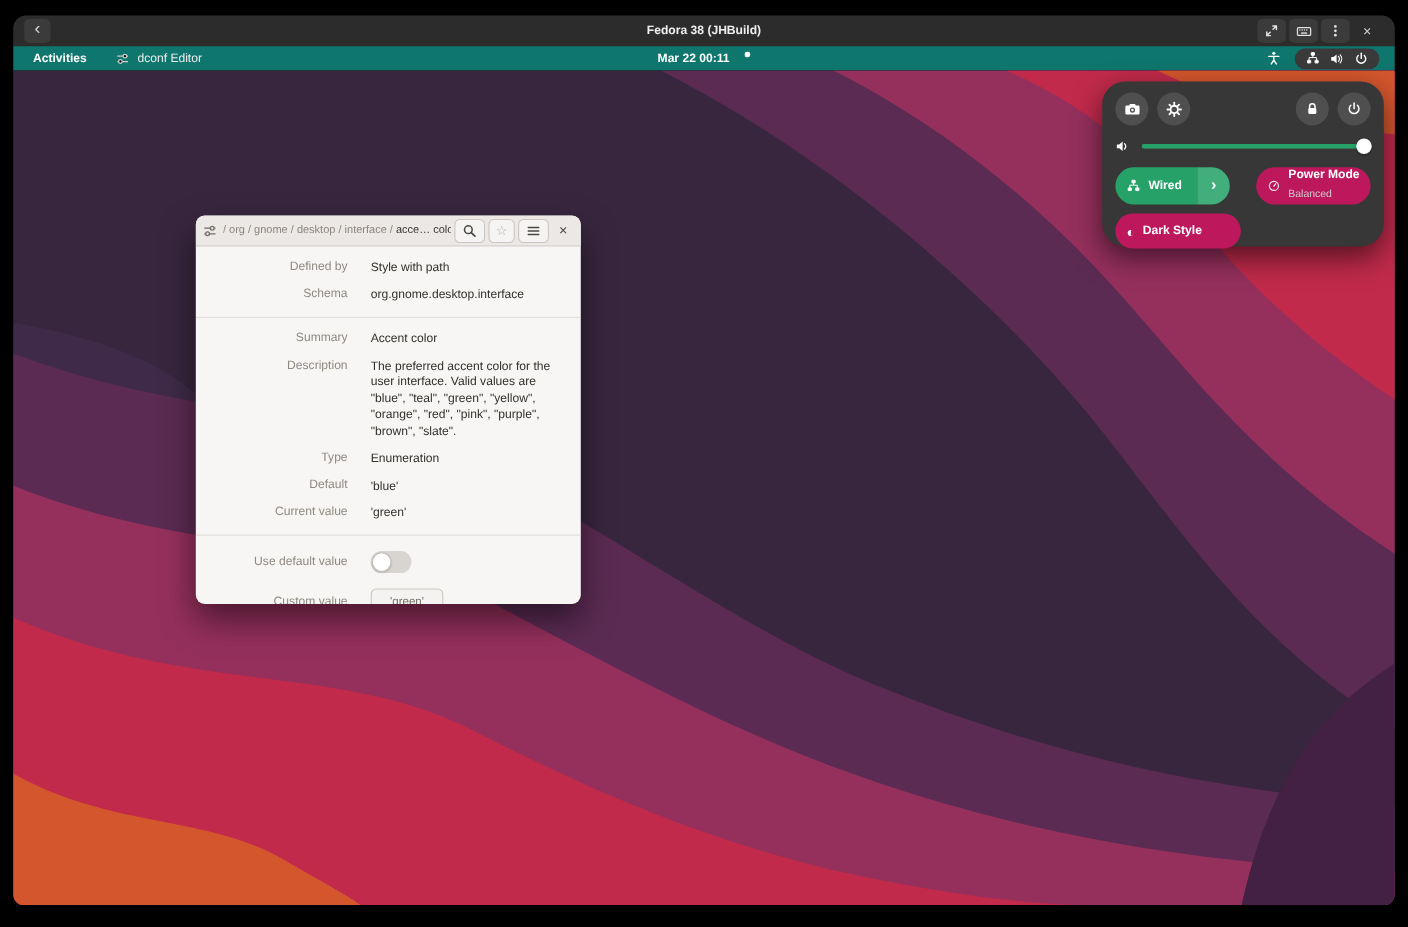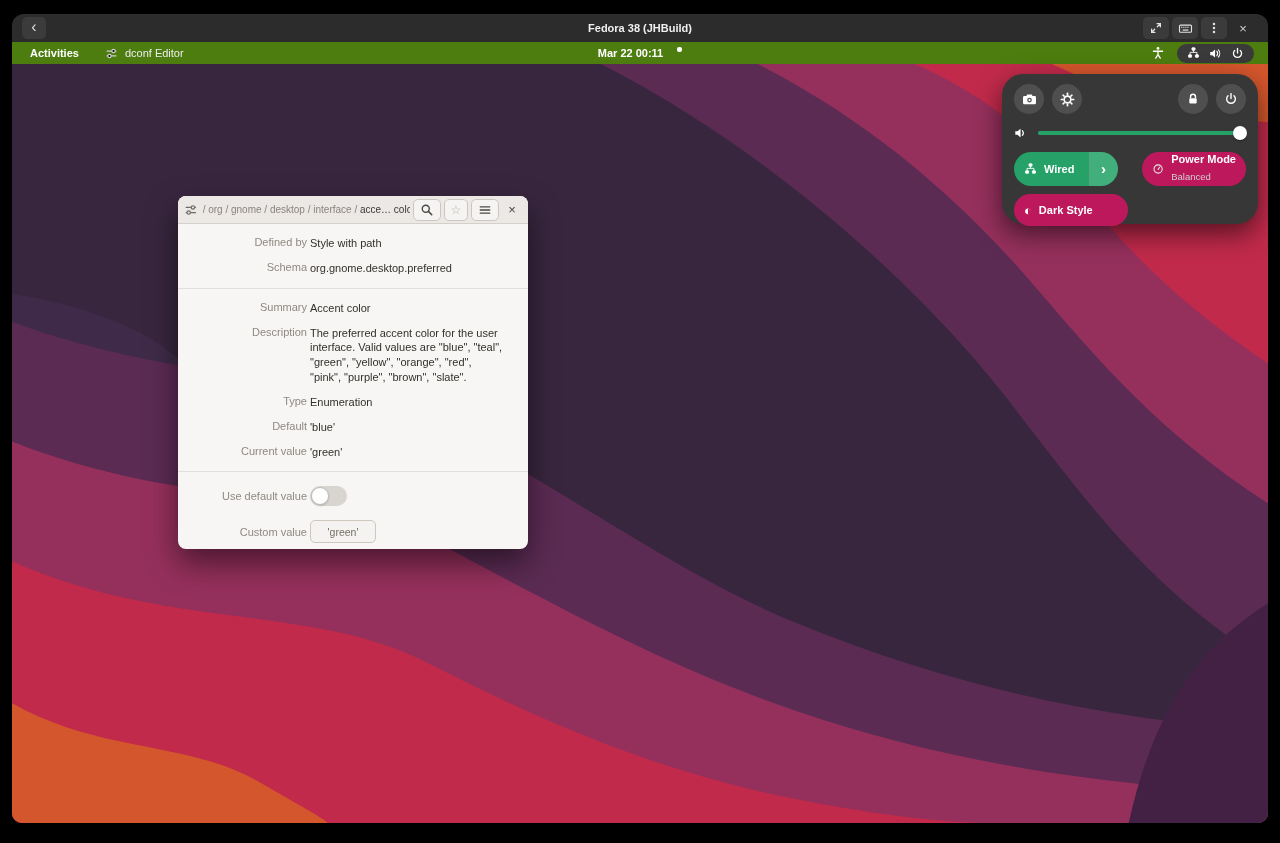--- a/index.html
+++ b/index.html
@@ -17,21 +17,21 @@
     display:flex; align-items:center; }
   .vm-title { position:absolute; left:0; right:0; text-align:center; color:#efefef; font-size:11px; font-weight:700; pointer-events:none; }
   .tb-btn { width:26px; height:22px; border-radius:5px; background:#3b3b3b; display:flex; align-items:center; justify-content:center; }
   .tb-btn.flat { background:transparent; }
   .vm-back { margin-left:10px; width:24px; }
   .vm-back span { color:#d8d8d8; font-size:16px; line-height:1; margin-top:-2px; }
   .tb-right { margin-left:auto; display:flex; align-items:center; gap:3px; padding-right:12px; }
   .vm-close span { color:#cfcfcf; font-size:13px; }
 
   
-  .gnome-bar { position:absolute; left:0; top:28px; right:0; height:22px; background:#4d7c0f;
+  .gnome-bar { position:absolute; left:0; top:28px; right:0; height:22px; background:#0f766e;
     display:flex; align-items:center; color:#fff; font-size:11px; }
   .gb-left { display:flex; align-items:center; gap:26px; padding-left:18px; }
   .activities { font-weight:700; }
   .app-menu { display:flex; align-items:center; gap:7px; color:#ededed; }
   .gb-clock { position:absolute; left:0; right:0; display:flex; justify-content:center; align-items:flex-start; gap:14px; font-weight:700; pointer-events:none; }
   .media-dot { width:5px; height:5px; border-radius:2px; background:#fff; }
   .gb-right { margin-left:auto; display:flex; align-items:center; gap:12px; padding-right:14px; }
   .status-pill { display:flex; align-items:center; gap:9px; background:#3a3a3a; border-radius:10px; height:19px; padding:0 10px; }
 
   
@@ -74,21 +74,21 @@
   .hd-btn { height:22px; border-radius:5px; background:#f6f4f2; border:1px solid #cdc7c0;
     display:flex; align-items:center; justify-content:center; }
   .hd-btn.search { width:28px; }
   .hd-btn.star { width:24px; color:#b3ada5; font-size:12px; }
   .hd-btn.menu { width:28px; }
   .hd-btn.close { width:20px; background:transparent; border:none; color:#4a4743; font-size:13px; }
 
   .dconf-body { font-size:11px; }
   .kv-group { padding:7px 0; }
   .kv-row { display:flex; align-items:flex-start; padding:5px 14px 5px 0; }
-  .kv-label { width:132px; flex:none; text-align:right; color:#8f8981; padding-right:3px; }
+  .kv-label { width:159px; flex:none; text-align:right; color:#8f8981; padding-right:21px; }
   .kv-value { color:#33302b; line-height:1.35; }
   .sep { height:1px; background:#e2ded9; }
   .ctl-row { display:flex; align-items:center; padding:7px 14px 7px 0; }
   .toggle { width:37px; height:20px; border-radius:10px; background:#d8d4cf; position:relative; }
   .toggle .knob { position:absolute; left:1px; top:1px; width:18px; height:18px; border-radius:50%;
     background:#fff; border:1px solid #c2bcb6; box-shadow:0 1px 2px rgba(0,0,0,.15); }
   .combo { min-width:66px; height:23px; border:1px solid #cdc7c0; border-radius:5px; background:#f5f3f1;
     color:#746e66; font-size:10.5px; display:flex; align-items:center; justify-content:center; padding:0 10px; }
 
   svg.ic { display:block; }
@@ -237,21 +237,21 @@
       </div>
 
       <div class="dconf-body">
         <div class="kv-group">
           <div class="kv-row">
             <div class="kv-label">Defined by</div>
             <div class="kv-value">Style with path</div>
           </div>
           <div class="kv-row">
             <div class="kv-label">Schema</div>
-            <div class="kv-value">org.gnome.desktop.preferred</div>
+            <div class="kv-value">org.gnome.desktop.interface</div>
           </div>
         </div>
         <div class="sep"></div>
         <div class="kv-group">
           <div class="kv-row">
             <div class="kv-label">Summary</div>
             <div class="kv-value">Accent color</div>
           </div>
           <div class="kv-row">
             <div class="kv-label">Description</div>

